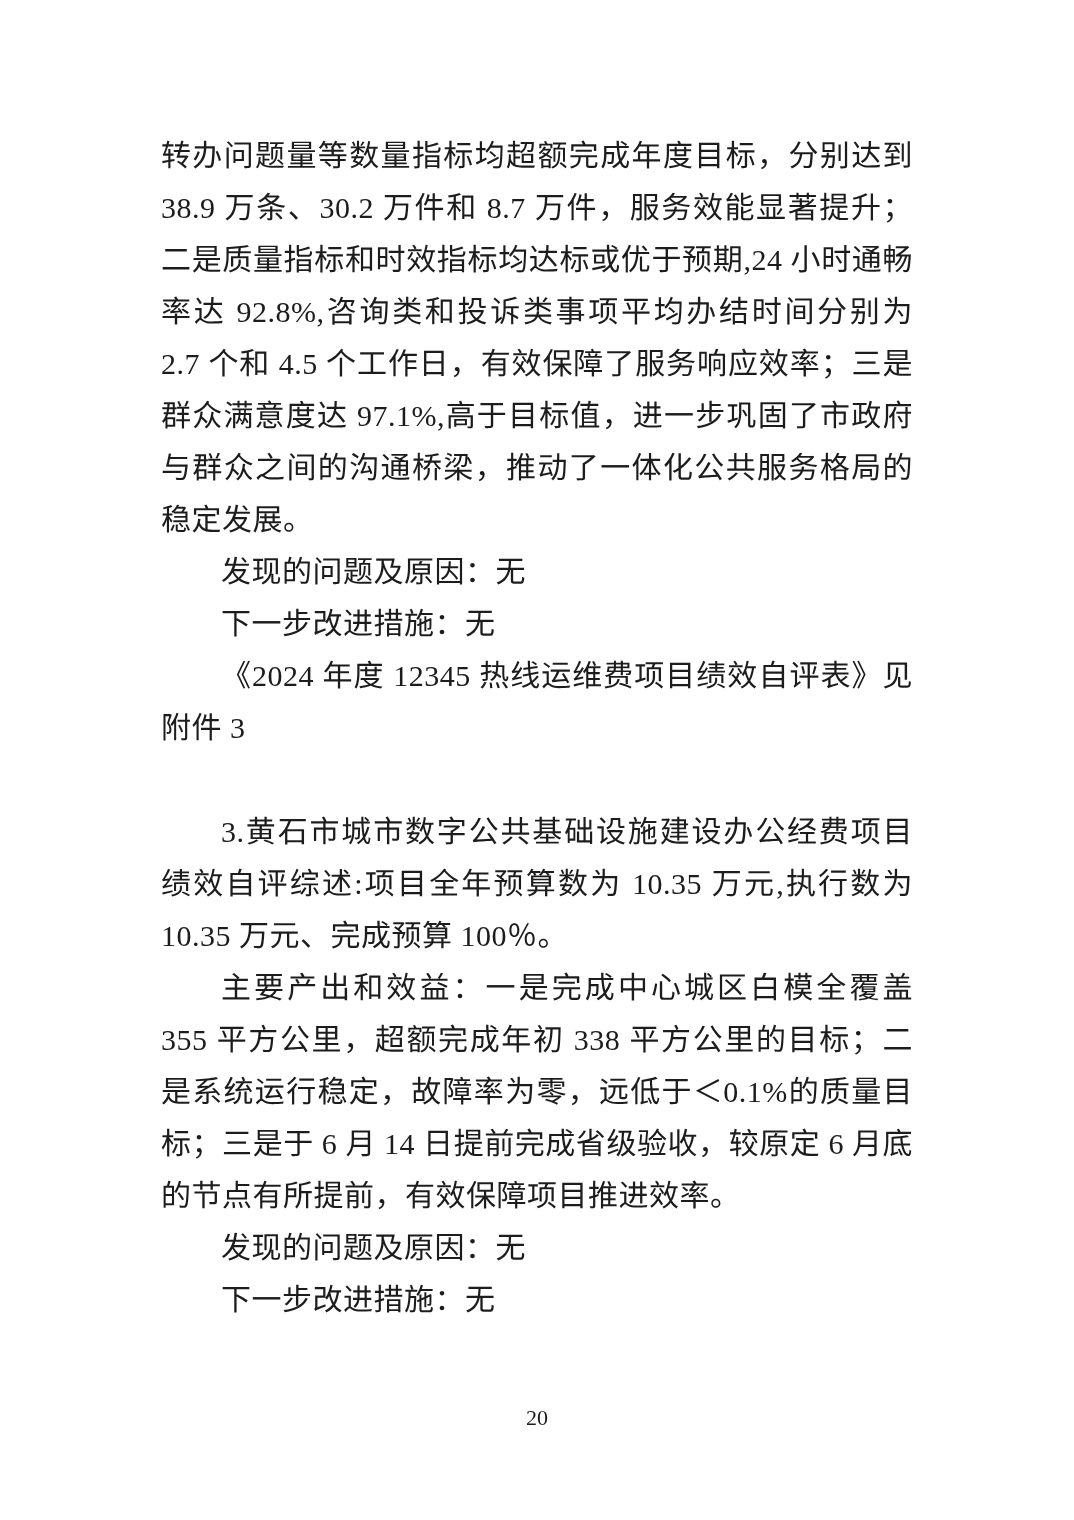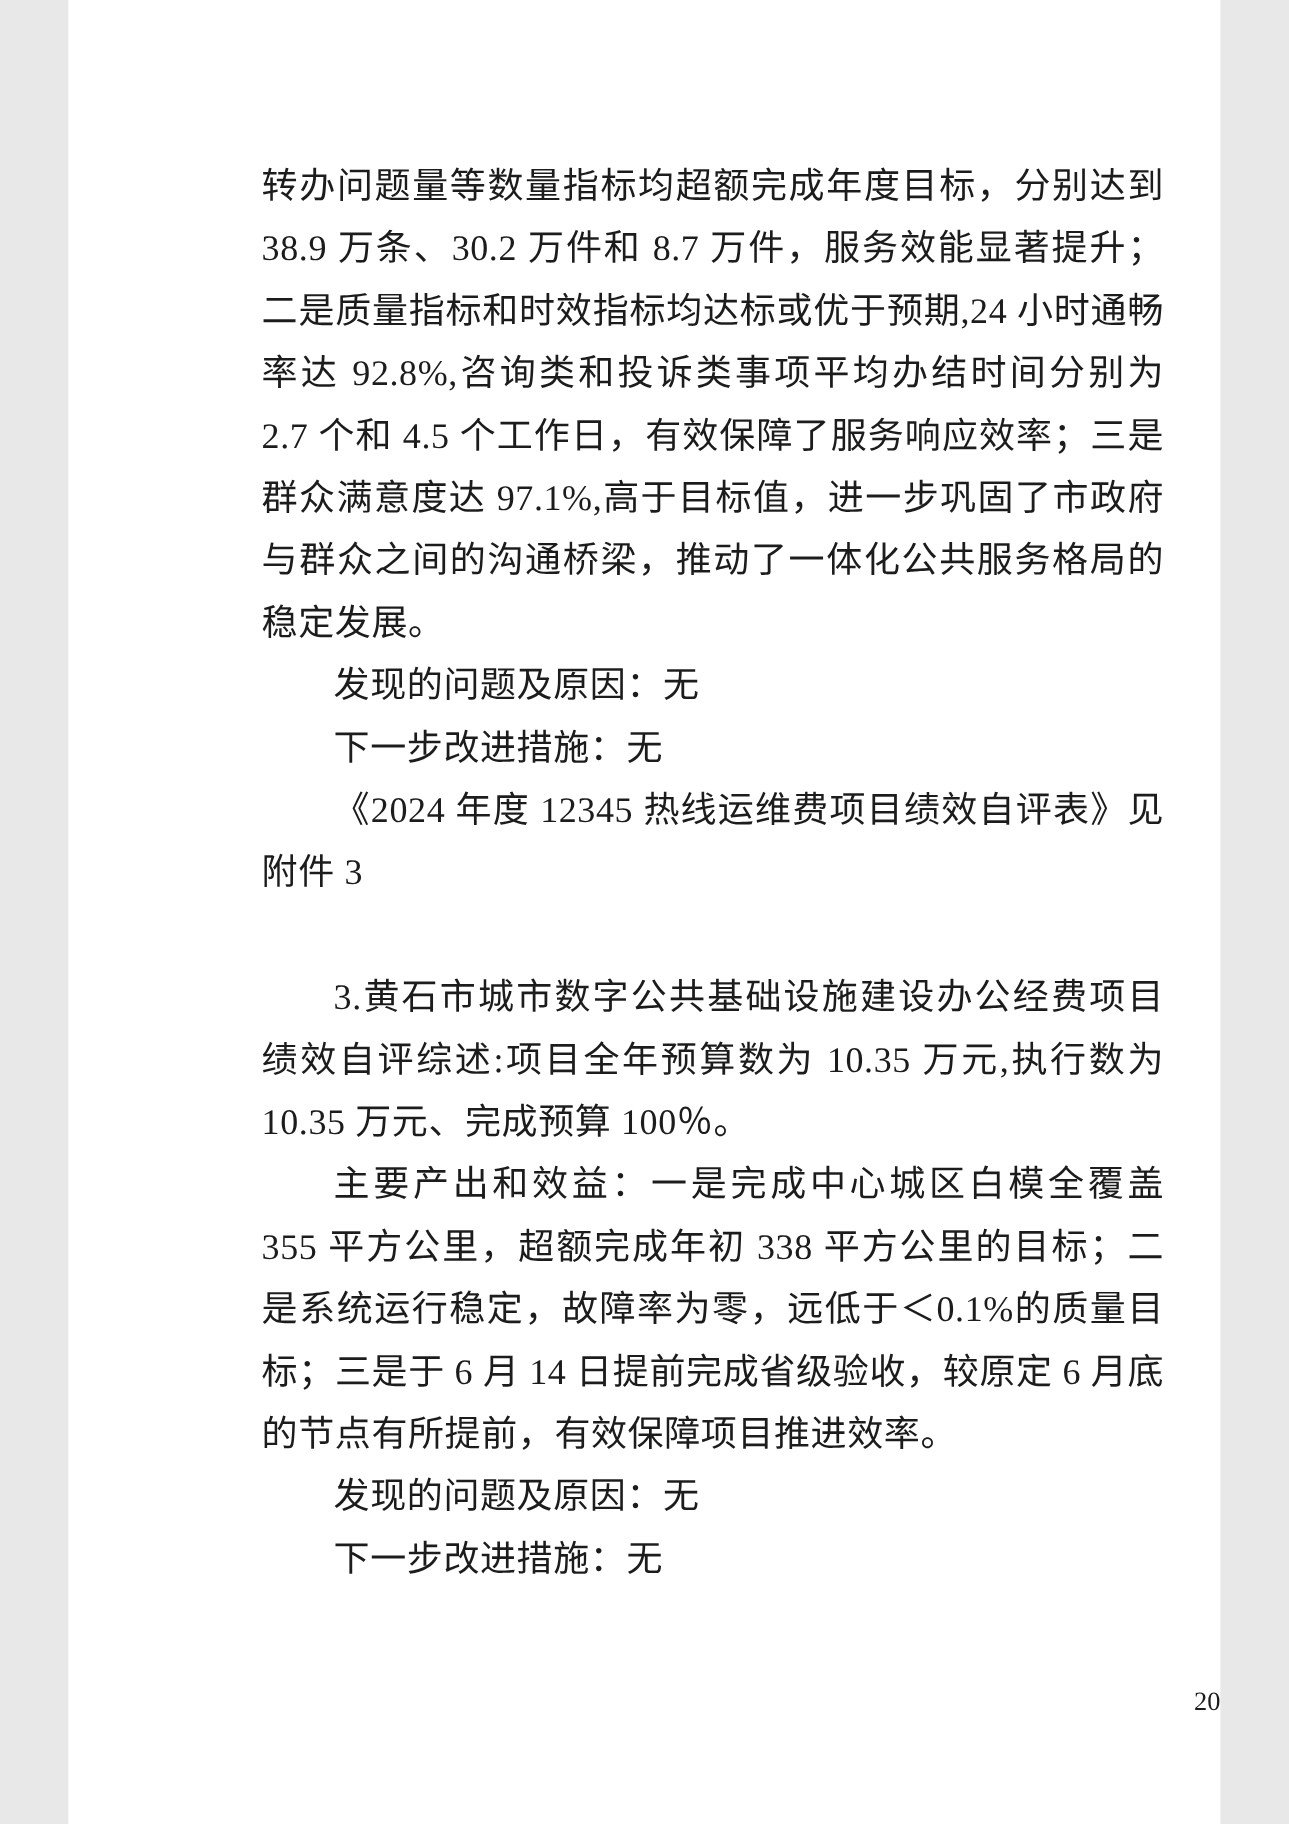--- a/index.html
+++ b/index.html
@@ -2,21 +2,21 @@
 <html lang="zh-CN"><head>
 <meta charset="utf-8">
 <style>
   html, body {
     margin: 0;
     padding: 0;
     background: #e8e8e8;
   }
   .page {
     position: relative;
-    width: 960px;
+    width: 1074px;
     height: 1520px;
     margin: 0 auto;
     background: #ffffff;
     overflow: hidden;
     font-family: "Liberation Serif", "DejaVu Serif", serif;
     color: #1c1c1c;
   }
   .content {
     position: absolute;
     top: 130px;
@@ -40,21 +40,21 @@
     text-indent: 2em;
   }
   .blank-line {
     height: 52px;
   }
   .page-number {
     position: absolute;
     top: 1403px;
     left: 0;
     width: 100%;
-    text-align: right;
+    text-align: center;
     font-size: 22px;
     line-height: 30px;
     color: #1c1c1c;
   }
 </style>
 </head>
 <body>
 
 <div class="page">
 

